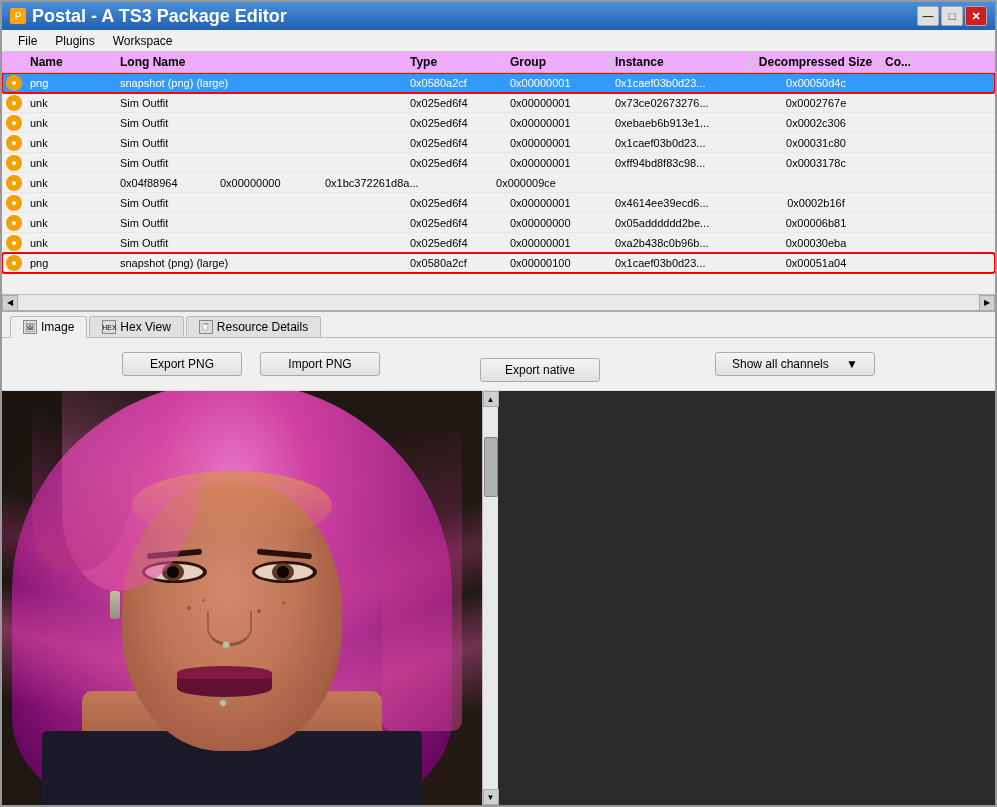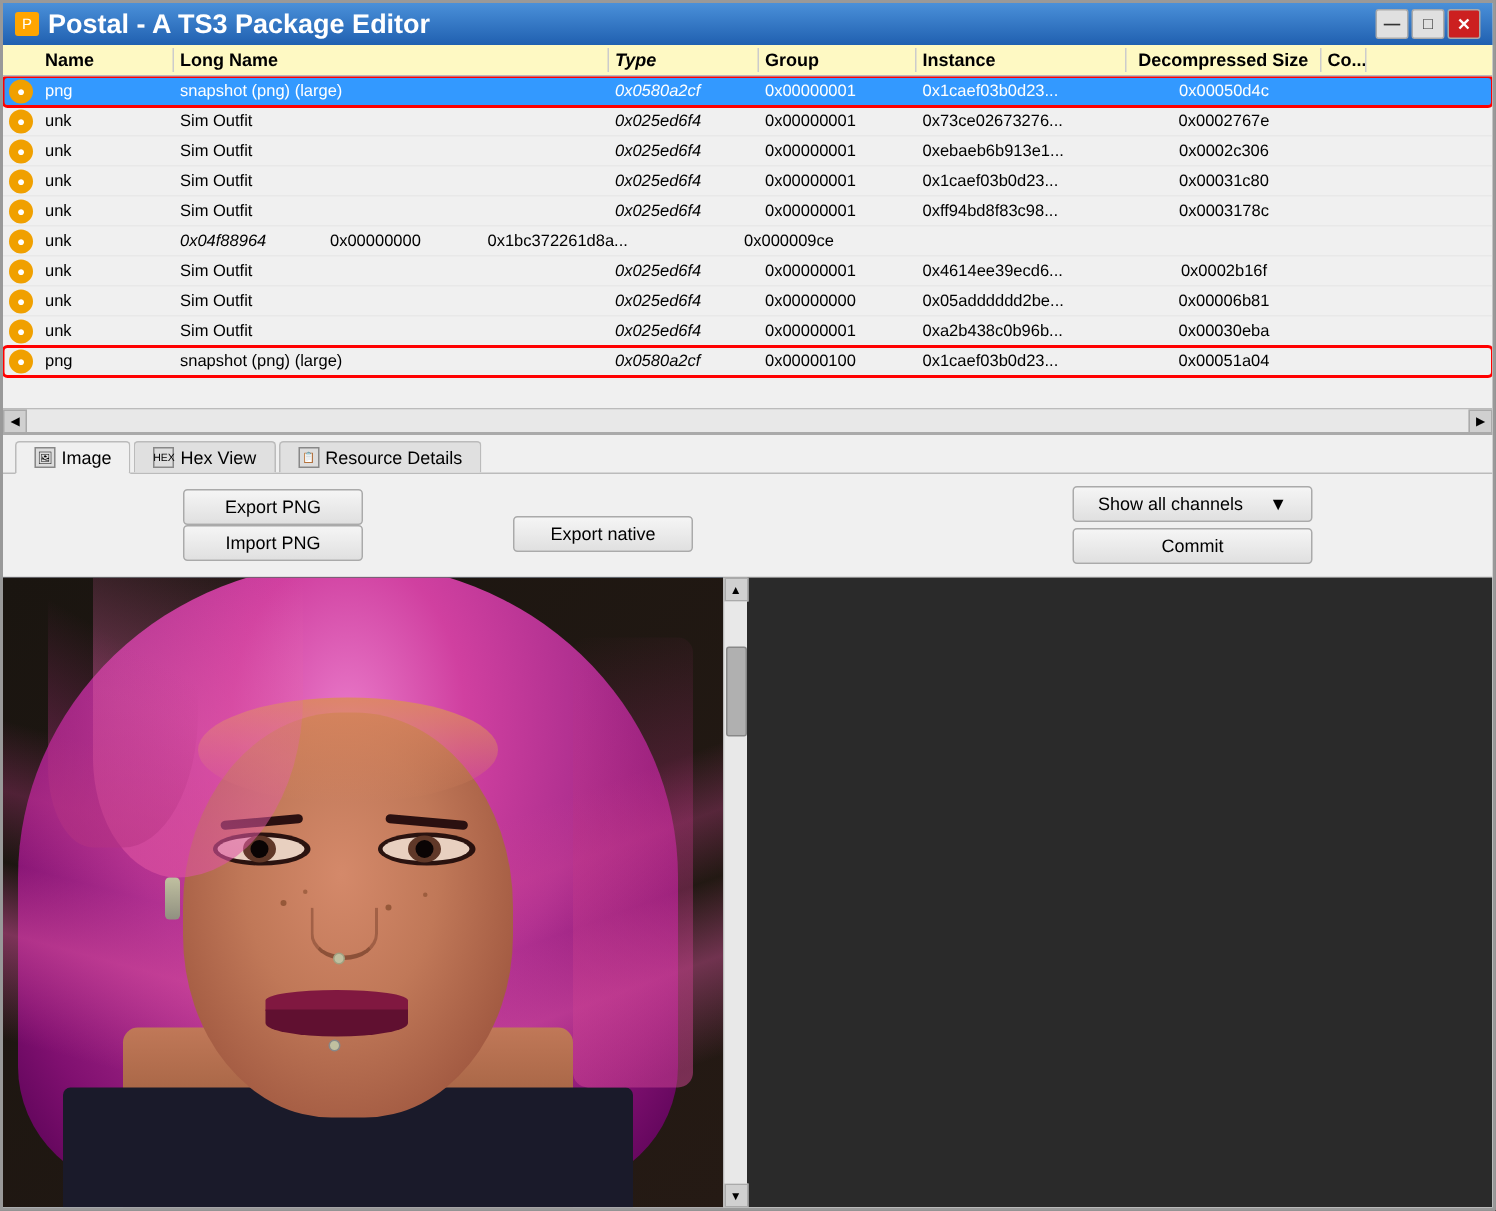--- a/index.html
+++ b/index.html
@@ -93,29 +93,29 @@
     .table-area {
       height: 260px;
       flex-shrink: 0;
       border-bottom: 2px solid #aaa;
       overflow: hidden;
       display: flex;
       flex-direction: column;
     }
     .table-header {
       display: flex;
-      background: #fef9c3;
+      background: #f0abfc;
       border-bottom: 1px solid #bbb;
       padding: 2px 4px;
       font-weight: bold;
       flex-shrink: 0;
     }
     .col-name { width: 90px; }
     .col-longname { width: 290px; }
-    .col-type { width: 100px; font-style: italic; }
+    .col-type { width: 100px; }
     .col-group { width: 105px; }
     .col-instance { width: 140px; }
     .col-decomp { width: 130px; text-align: center; }
     .col-co { width: 30px; }
     .th {
       padding: 1px 4px;
       border-right: 1px solid #ccc;
       overflow: hidden;
       white-space: nowrap;
     }
@@ -204,22 +204,21 @@
       padding: 8px 120px;
       display: flex;
       gap: 20px;
       align-items: center;
       flex-shrink: 0;
       background: #f0f0f0;
       border-bottom: 1px solid #ddd;
     }
     .toolbar-group {
       display: flex;
-      flex-direction: column;
-      gap: 0;
+      gap: 18px;
     }
     .toolbar-group-right {
       display: flex;
       flex-direction: column;
       gap: 4px;
       margin-left: auto;
     }
     .btn {
       padding: 4px 16px;
       border: 1px solid #aaa;
@@ -336,20 +335,25 @@
       </div>
       <span class="title-text">Postal - A TS3 Package Editor</span>
     </div>
     <div class="title-bar-buttons">
       <div class="title-btn minimize">—</div>
       <div class="title-btn maximize">□</div>
       <div class="title-btn close">✕</div>
     </div>
   </div>
 
+  <div class="menu-bar">
+    <div class="menu-item">File</div>
+    <div class="menu-item">Plugins</div>
+    <div class="menu-item">Workspace</div>
+  </div>
 
   <div class="content-area">
 
     <div class="table-area">
 
       <div class="table-header">
         <div style="width:20px;"></div>
         <div class="th col-name">Name</div>
         <div class="th col-longname">Long Name</div>
         <div class="th col-type">Type</div>
@@ -491,21 +495,20 @@
           <button class="btn">Import PNG</button>
         </div>
         <div class="toolbar-group" style="margin-left: 80px; margin-top: 12px;">
           <button class="btn">Export native</button>
         </div>
         <div class="toolbar-group-right">
           <div class="btn-dropdown">
             <span>Show all channels</span>
             <span>▼</span>
           </div>
-          <button class="btn" style="min-width:160px;">Commit</button>
         </div>
       </div>
 
       <div class="image-container">
         <div class="sim-image">
 
           <div style="position:absolute;top:0;left:0;right:0;bottom:0;background:linear-gradient(135deg,#1a1510 0%,#251a14 100%);z-index:0;"></div>
 
           <div style="position:absolute;top:-10px;left:10px;width:440px;height:420px;background:radial-gradient(ellipse at 50% 25%,#e878c8 0%,#d040a0 25%,#b03090 50%,#801070 80%,#500050 100%);border-radius:50% 50% 20% 20%;z-index:1;"></div>
 

